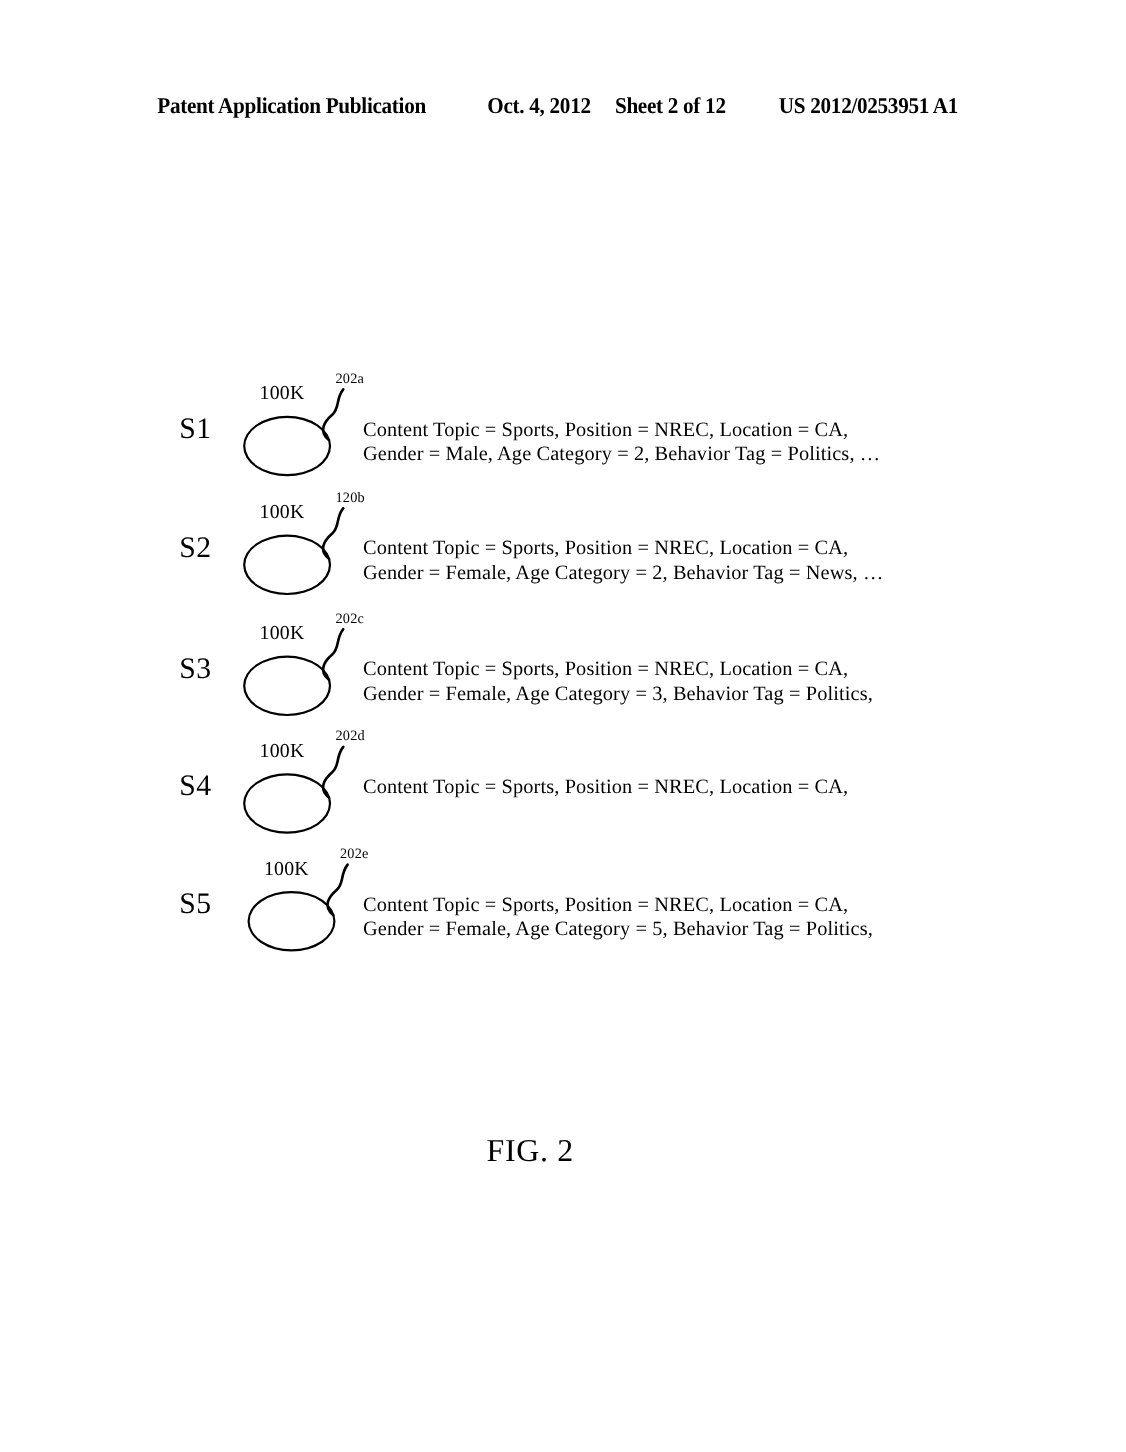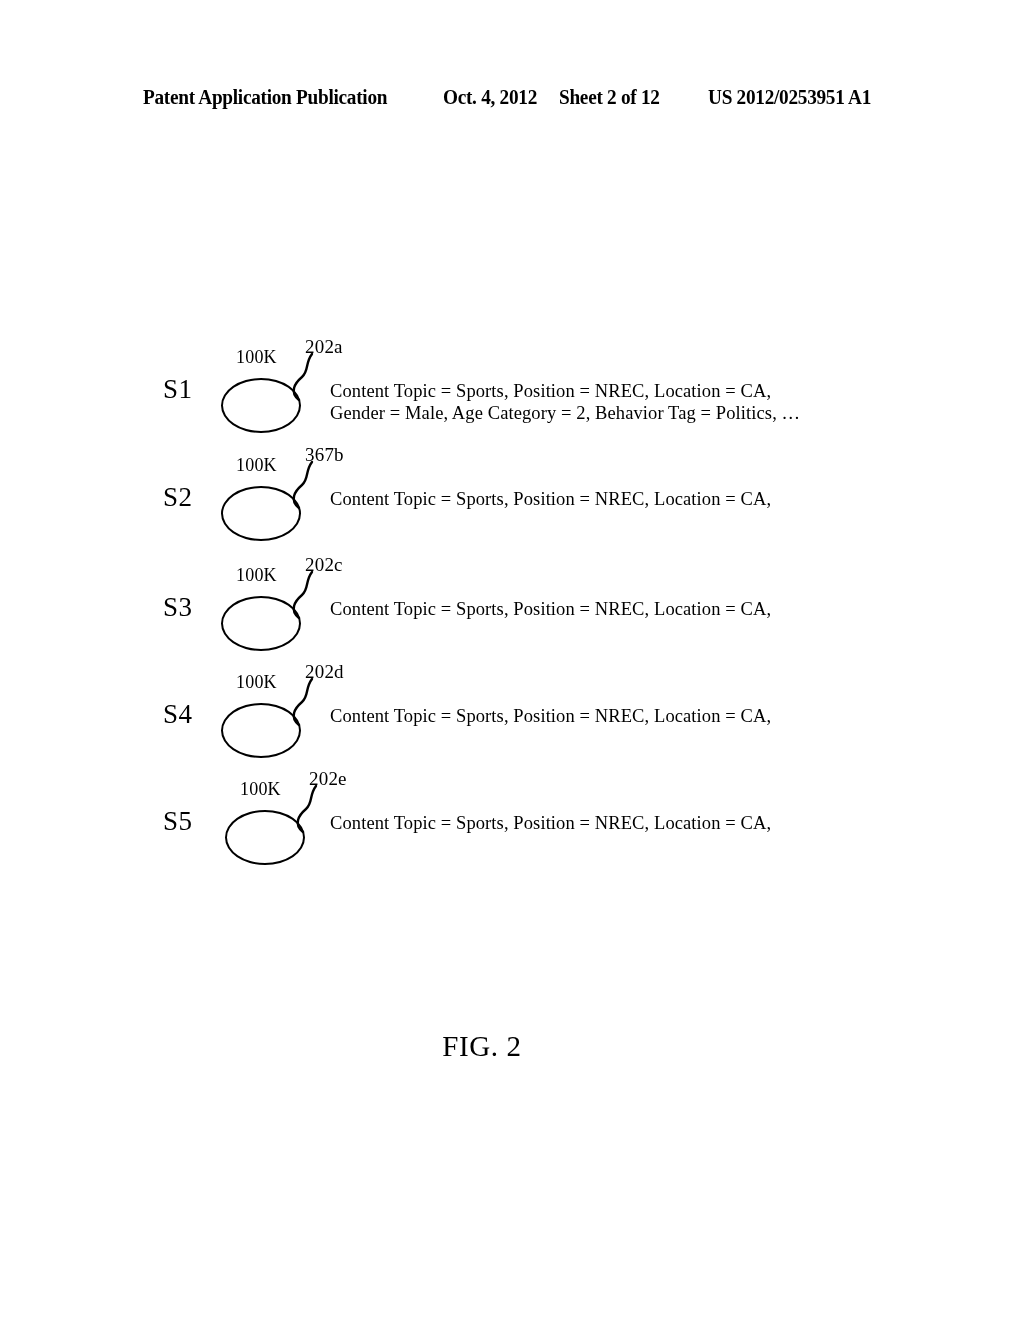--- a/index.html
+++ b/index.html
@@ -92,21 +92,21 @@
     width: 50px;
     height: 52px;
     overflow: visible;
   }
 
   
   .seg-ref {
     position: absolute;
     left: 305px;
     top: -5px;
-    font-size: 19px;
+    font-size: 13px;
     line-height: 1;
     letter-spacing: 0.2px;
   }
 
   
   .seg-text {
     position: absolute;
     left: 330px;
     top: 38px;
     font-size: 18.5px;
@@ -153,36 +153,38 @@
     </div>
   </div>
 
   <div class="seg-row" style="top:450px;">
     <span class="seg-label">S2</span>
     <span class="seg-count">100K</span>
     <div class="seg-ellipse"></div>
     <svg class="seg-leader" viewBox="0 0 50 52">
       <path d="M 17 50 C 7 42, 13 33, 20 27 C 27 21, 23 13, 30 4" fill="none" stroke="#000" stroke-width="2.4" stroke-linecap="round"></path>
     </svg>
-    <span class="seg-ref">367b</span>
-    <div class="seg-text">
-      <span class="seg-text-line">Content Topic = Sports, Position = NREC, Location = CA,</span>
+    <span class="seg-ref">120b</span>
+    <div class="seg-text">
+      <span class="seg-text-line">Content Topic = Sports, Position = NREC, Location = CA,</span>
+      <span class="seg-text-line">Gender = Female, Age Category = 2, Behavior Tag = News, …</span>
     </div>
   </div>
 
   <div class="seg-row" style="top:560px;">
     <span class="seg-label">S3</span>
     <span class="seg-count">100K</span>
     <div class="seg-ellipse"></div>
     <svg class="seg-leader" viewBox="0 0 50 52">
       <path d="M 17 50 C 7 42, 13 33, 20 27 C 27 21, 23 13, 30 4" fill="none" stroke="#000" stroke-width="2.4" stroke-linecap="round"></path>
     </svg>
     <span class="seg-ref">202c</span>
     <div class="seg-text">
       <span class="seg-text-line">Content Topic = Sports, Position = NREC, Location = CA,</span>
+      <span class="seg-text-line">Gender = Female, Age Category = 3, Behavior Tag = Politics,</span>
     </div>
   </div>
 
   <div class="seg-row" style="top:667px;">
     <span class="seg-label">S4</span>
     <span class="seg-count">100K</span>
     <div class="seg-ellipse"></div>
     <svg class="seg-leader" viewBox="0 0 50 52">
       <path d="M 17 50 C 7 42, 13 33, 20 27 C 27 21, 23 13, 30 4" fill="none" stroke="#000" stroke-width="2.4" stroke-linecap="round"></path>
     </svg>
@@ -195,18 +197,19 @@
   <div class="seg-row" style="top:774px;">
     <span class="seg-label">S5</span>
     <span class="seg-count" style="left:240px;">100K</span>
     <div class="seg-ellipse" style="left:225px;"></div>
     <svg class="seg-leader" style="left:286px;" viewBox="0 0 50 52">
       <path d="M 17 50 C 7 42, 13 33, 20 27 C 27 21, 23 13, 30 4" fill="none" stroke="#000" stroke-width="2.4" stroke-linecap="round"></path>
     </svg>
     <span class="seg-ref" style="left:309px;">202e</span>
     <div class="seg-text">
       <span class="seg-text-line">Content Topic = Sports, Position = NREC, Location = CA,</span>
+      <span class="seg-text-line">Gender = Female, Age Category = 5, Behavior Tag = Politics,</span>
     </div>
   </div>
 
   <div class="fig-caption">FIG. 2</div>
 
 </div>
 
 </body></html>

